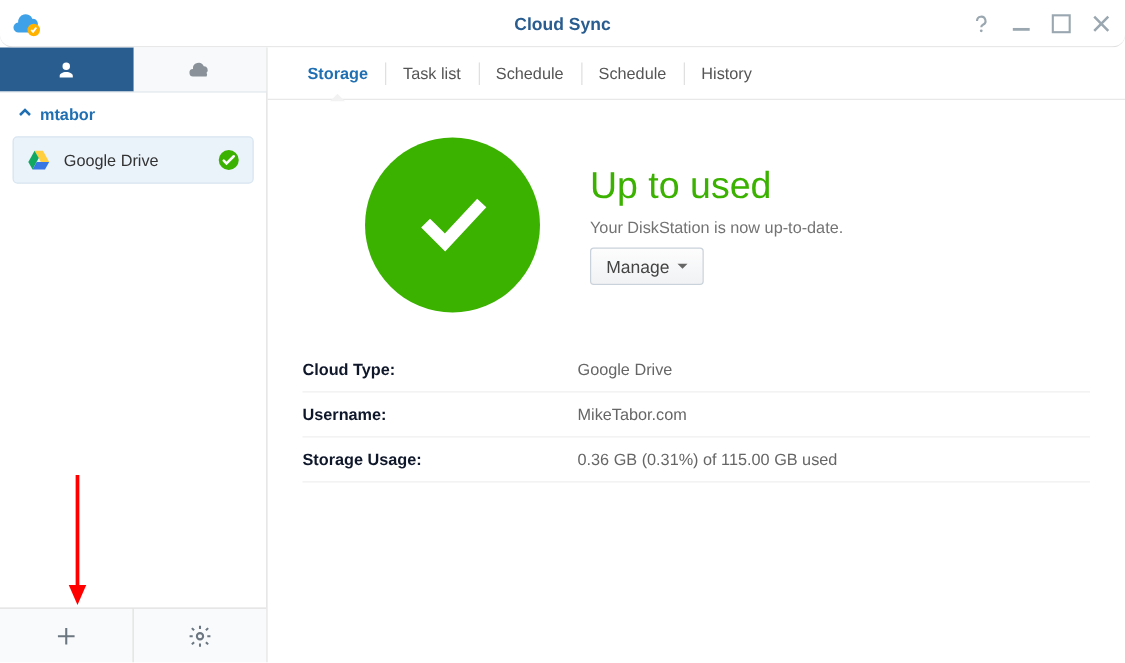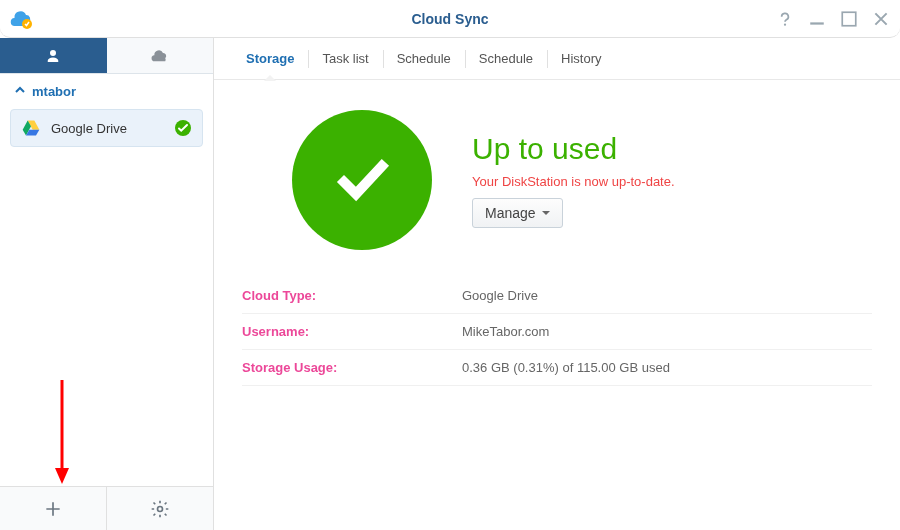--- a/index.html
+++ b/index.html
@@ -180,21 +180,21 @@
     margin-left: 50px;
   }
   .status-circle svg { width: 72px; height: 72px; }
   .status-text h1 {
     color: #3bb100;
     font-size: 30px;
     font-weight: 400;
     margin-bottom: 8px;
   }
   .status-text p {
-    color: #ef4444;
+    color: #737373;
     font-size: 13px;
     margin-bottom: 9px;
   }
   .manage-btn {
     display: inline-flex;
     align-items: center;
     gap: 6px;
     padding: 6px 12px;
     border: 1px solid #c9d2da;
     background: linear-gradient(#fdfdfd, #f0f2f4);
@@ -221,21 +221,21 @@
   .info-table {
     padding: 8px 28px;
   }
   .info-row {
     display: flex;
     padding: 10px 0;
     border-bottom: 1px solid #f0f0f0;
   }
   .info-row .k {
     width: 220px;
-    color: #ec4899;
+    color: #0f172a;
     font-weight: 600;
   }
   .info-row .v {
     color: #666;
   }
   
   .arrow-annotation {
     position: absolute;
     left: 52px;
     top: 380px;

